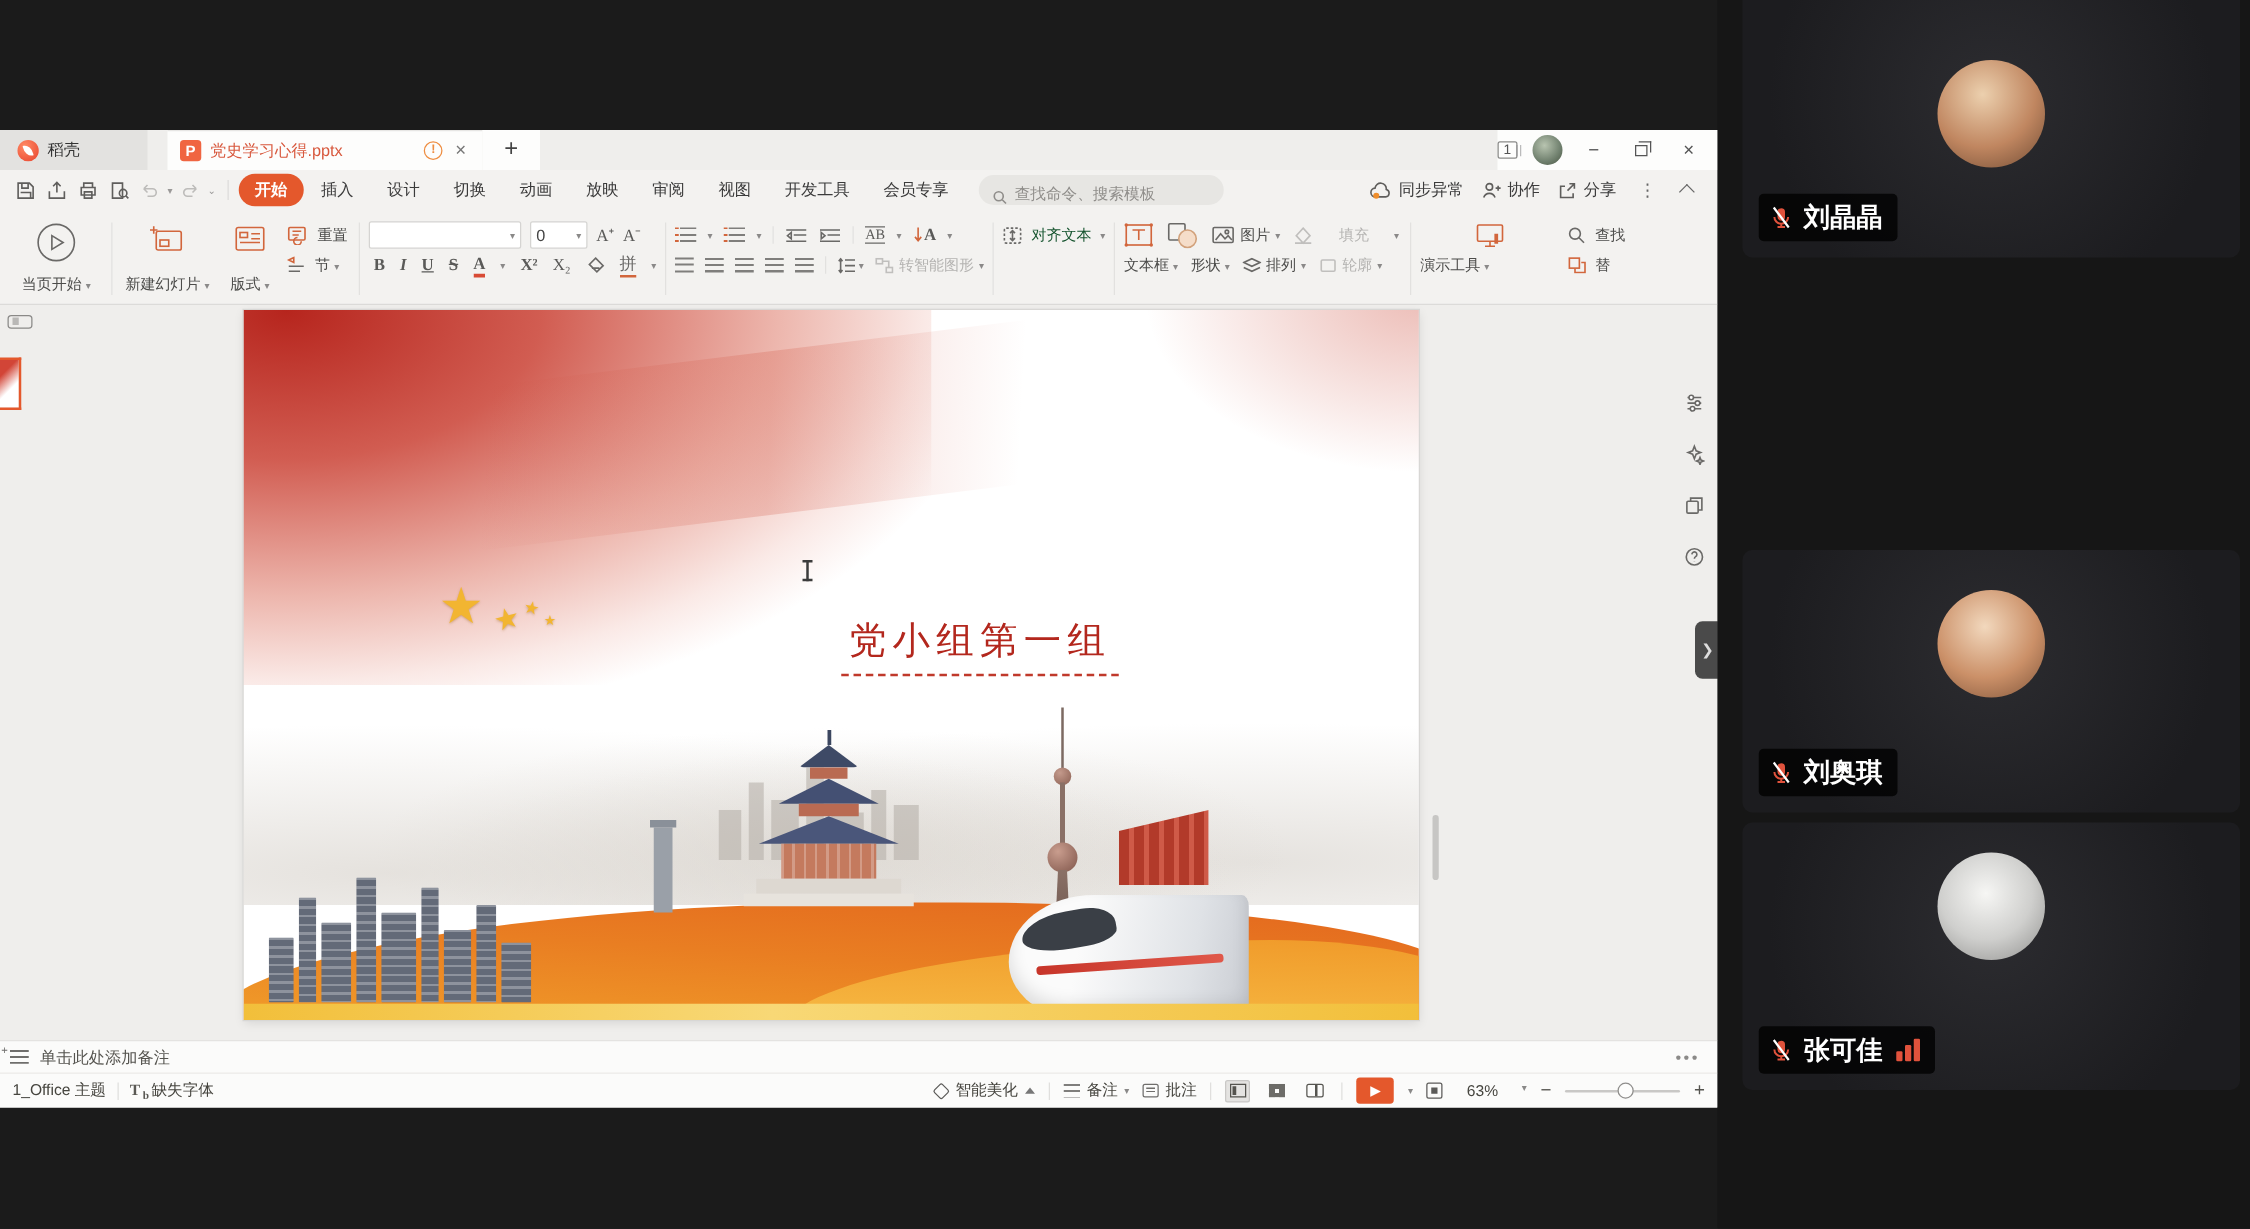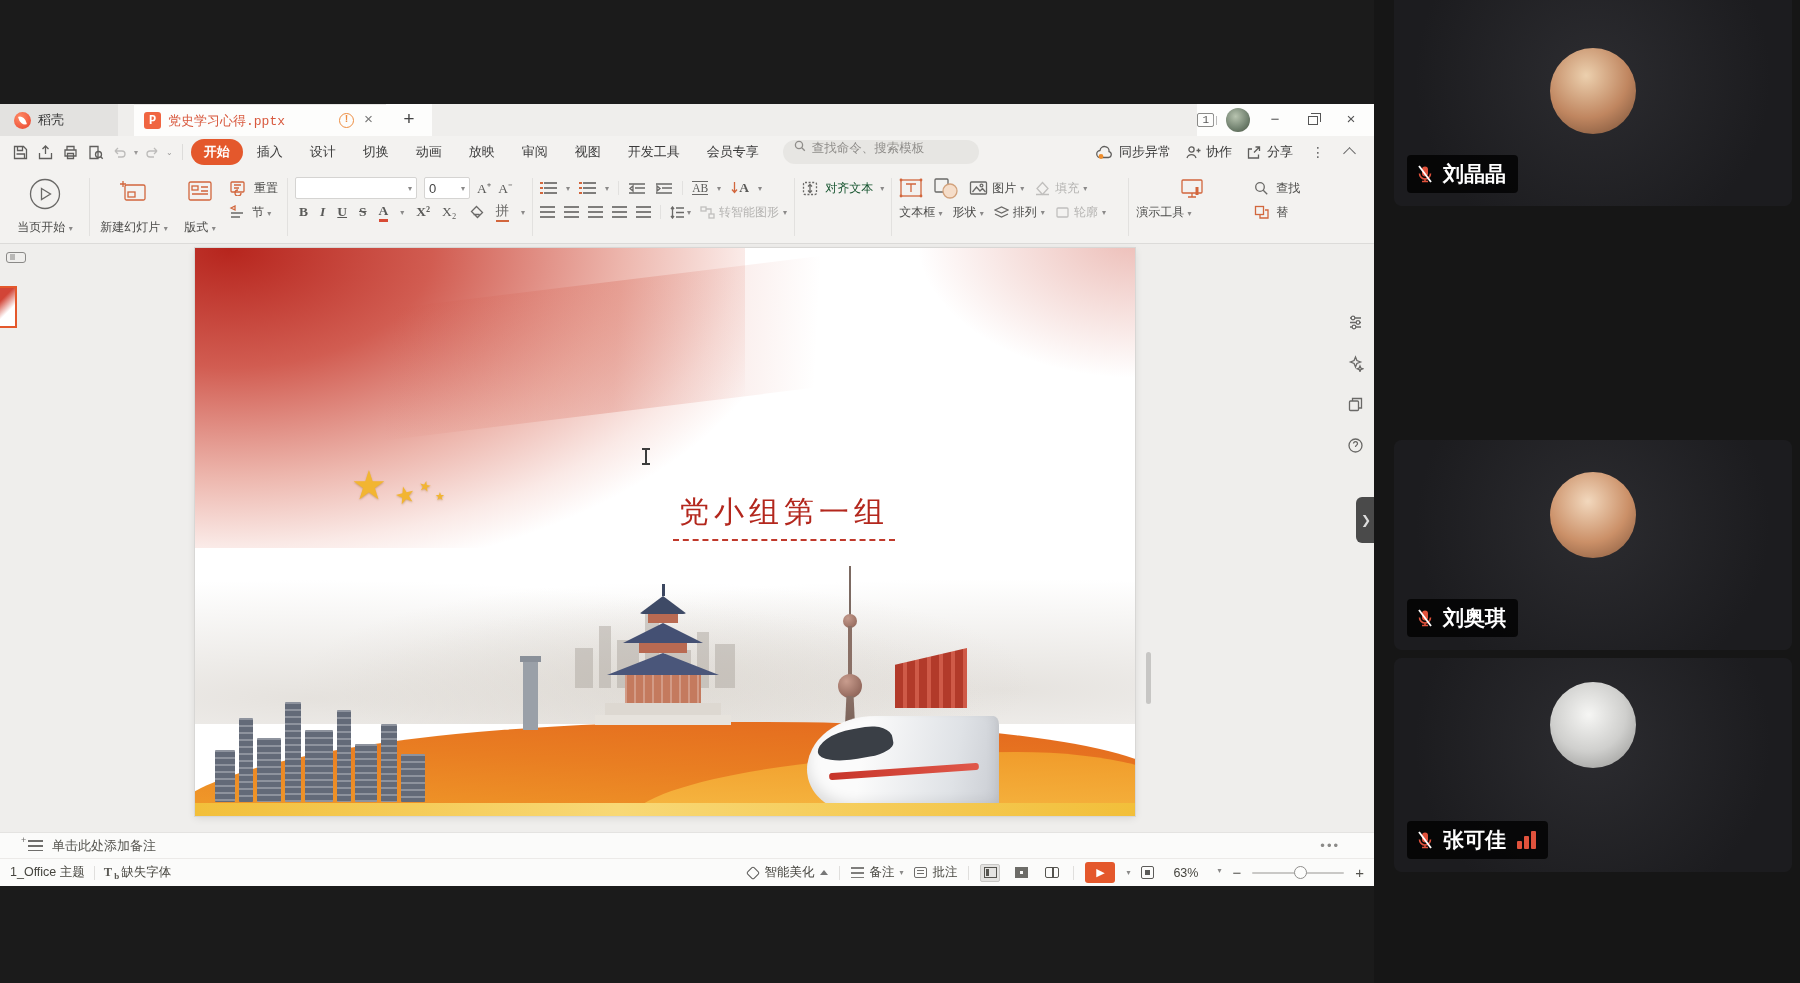--- a/index.html
+++ b/index.html
@@ -4,21 +4,21 @@
 <style>
   * { margin:0; padding:0; box-sizing:border-box; }
   html,body { width:1800px; height:983px; background:#171717; overflow:hidden;
               font-family:"Liberation Sans","DejaVu Sans",sans-serif; }
 
   
   .wps-window { position:absolute; left:0; top:104px; width:1374px; height:782px;
                 background:#fff; font-size:13px; color:#3a3a3a; }
 
   
-  .tabbar { height:32px; background:#efeeec; display:flex; align-items:stretch;font-family:Liberation Mono, monospace; }
+  .tabbar { height:32px; background:#efeeec; display:flex; align-items:stretch; }
   .tab-docer { width:118px; background:#e3e2e0; display:flex; align-items:center; gap:7px;
                padding:0 14px; color:#333; }
   .docer-logo { width:17px; height:17px; border-radius:50%;
                 background:radial-gradient(circle at 35% 30%, #ff8a65, #e8432d); position:relative; flex:none;}
   .docer-logo::after { content:""; position:absolute; left:5px; top:4px; width:7px; height:9px;
                 background:#fff; border-radius:0 90% 0 90%; transform:rotate(-12deg); }
   .tab-file { margin-left:16px; width:252px; background:#fdfdfc; display:flex; align-items:center;
               gap:7px; padding:0 10px; color:#d8593e; border-top:1px solid #e7e6e4; }
   .ppt-icon { width:17px; height:17px; background:#f06541; border-radius:3px; color:#fff;
               font-weight:bold; font-size:12px; display:flex; align-items:center; justify-content:center; flex:none;}
@@ -43,21 +43,21 @@
   
   .menubar { height:32px; background:#f3f2f0; display:flex; align-items:center; padding:0 8px; gap:1px; }
   .qicon { width:24px; height:22px; display:flex; align-items:center; justify-content:center; }
   .qicon svg { stroke:#5f5e5c; fill:none; stroke-width:1.3; }
   .qicon.dis svg { stroke:#bdbcba; }
   .tiny-caret { font-size:8px; color:#9a9998; margin:0 1px; }
   .msep { width:1px; height:16px; background:#dddcda; margin:0 7px; }
   .mtab { padding:4px 13px; border-radius:14px; color:#3b3b3b; white-space:nowrap; }
   .mtab.active { background:#e4582c; color:#fff; font-weight:bold; }
   .search-pill { margin-left:10px; width:196px; height:24px; background:#e7e6e3; border-radius:13px;
-                 display:flex; align-items:flex-start; gap:6px; padding:0 11px; color:#8f8d8a; font-size:12.5px; }
+                 display:flex; align-items:flex-end; gap:6px; padding:0 11px; color:#8f8d8a; font-size:12.5px; }
   .mb-right { margin-left:auto; display:flex; align-items:center; gap:14px; padding-right:6px; white-space:nowrap; }
   .mb-item { display:flex; align-items:center; gap:5px; color:#3b3b3b; }
   .mb-item svg { stroke:#5f5e5c; fill:none; stroke-width:1.3; }
   .more-v { color:#666; font-size:14px; letter-spacing:0; padding:0 4px;}
   .chev-up { width:9px; height:9px; border-left:1.6px solid #666; border-top:1.6px solid #666;
              transform:rotate(45deg); margin:3px 6px 0 2px; }
 
   
   .ribbon { height:76px; background:#f3f2f0; border-bottom:1px solid #dcdbd9; display:flex;
             align-items:stretch; padding:5px 4px 2px 6px; overflow:hidden; }
@@ -173,21 +173,21 @@
   .ibeam { position:absolute; left:450px; top:200px; width:2px; height:17px; background:#3c3c3c; }
   .ibeam::before,.ibeam::after { content:""; position:absolute; left:-3px; width:8px; height:1.6px; background:#3c3c3c; }
   .ibeam::before { top:0; } .ibeam::after { bottom:0; }
 
   .expand-tab { position:absolute; left:1356px; top:497px; width:20px; height:46px; background:#4a4a4a;
                 border-radius:6px 0 0 6px; color:#ddd; display:flex; align-items:center;
                 justify-content:center; font-size:12px; }
 
   
   .notesbar { height:26px; background:#fbfbfa; border-top:1px solid #e4e3e1; display:flex;
-              align-items:center; gap:9px; padding:0 28px; color:#55544f; }
+              align-items:center; gap:9px; padding:0 8px; color:#55544f; }
   .notes-icon { width:15px; height:11px; position:relative;
               background:repeating-linear-gradient(to bottom,#6f6e6c 0 1.6px,transparent 1.6px 5px); }
   .notes-icon::after { content:"+"; position:absolute; left:-7px; top:-5px; font-size:9px; color:#6f6e6c; }
   .notes-dots { margin-left:auto; color:#8b8a88; letter-spacing:2px; font-size:13px; padding-right:6px; }
   .statusbar { height:28px; background:#fbfbfa; border-top:1px solid #eceae8; display:flex;
                align-items:center; gap:9px; padding:0 10px; font-size:12.5px; color:#46453f; }
   .ssep { width:1px; height:14px; background:#e0dfdd; }
   .missing-font-icon { font-family:"Liberation Serif",serif; font-weight:bold; color:#5a5954; position:relative; }
   .missing-font-icon::after { content:"b"; font-size:9px; position:absolute; bottom:-1px; right:-7px; color:#5a5954;}
   .sb-right { margin-left:auto; display:flex; align-items:center; gap:11px; }
@@ -492,21 +492,21 @@
           </svg>
         <span style="display:flex;align-items:center;gap:4px">
           <svg class="ric" width="19" height="16" viewBox="0 0 19 16">
               <rect x="1.5" y="2" width="16" height="12" rx="1"></rect>
               <path d="M3.5 12l4-5 3.5 4 2.5-2.5 3 3.5"></path>
               <circle cx="12.5" cy="5.5" r="1.4"></circle>
             </svg>
           <span class="rlabel">图片</span>
             <span class="caret">▾</span>
           </span>
-        <span style="display:flex;align-items:center;gap:4px">
+        <span style="display:flex;align-items:center;gap:20px">
           <svg class="ric dim" width="17" height="15" viewBox="0 0 17 15">
               <path d="M8.5 1.5l5.5 6-5.5 6-5.5-6z M2 13.5h13"></path>
             </svg>
           <span class="rlabel dim">填充</span>
             <span class="caret">▾</span>
           </span>
       </div>
       <div class="rrow" style="gap:10px">
         <span class="rlabel"><span>文本框</span> <span class="caret">▾</span></span>
         <span class="rlabel"><span>形状</span> <span class="caret">▾</span></span>

